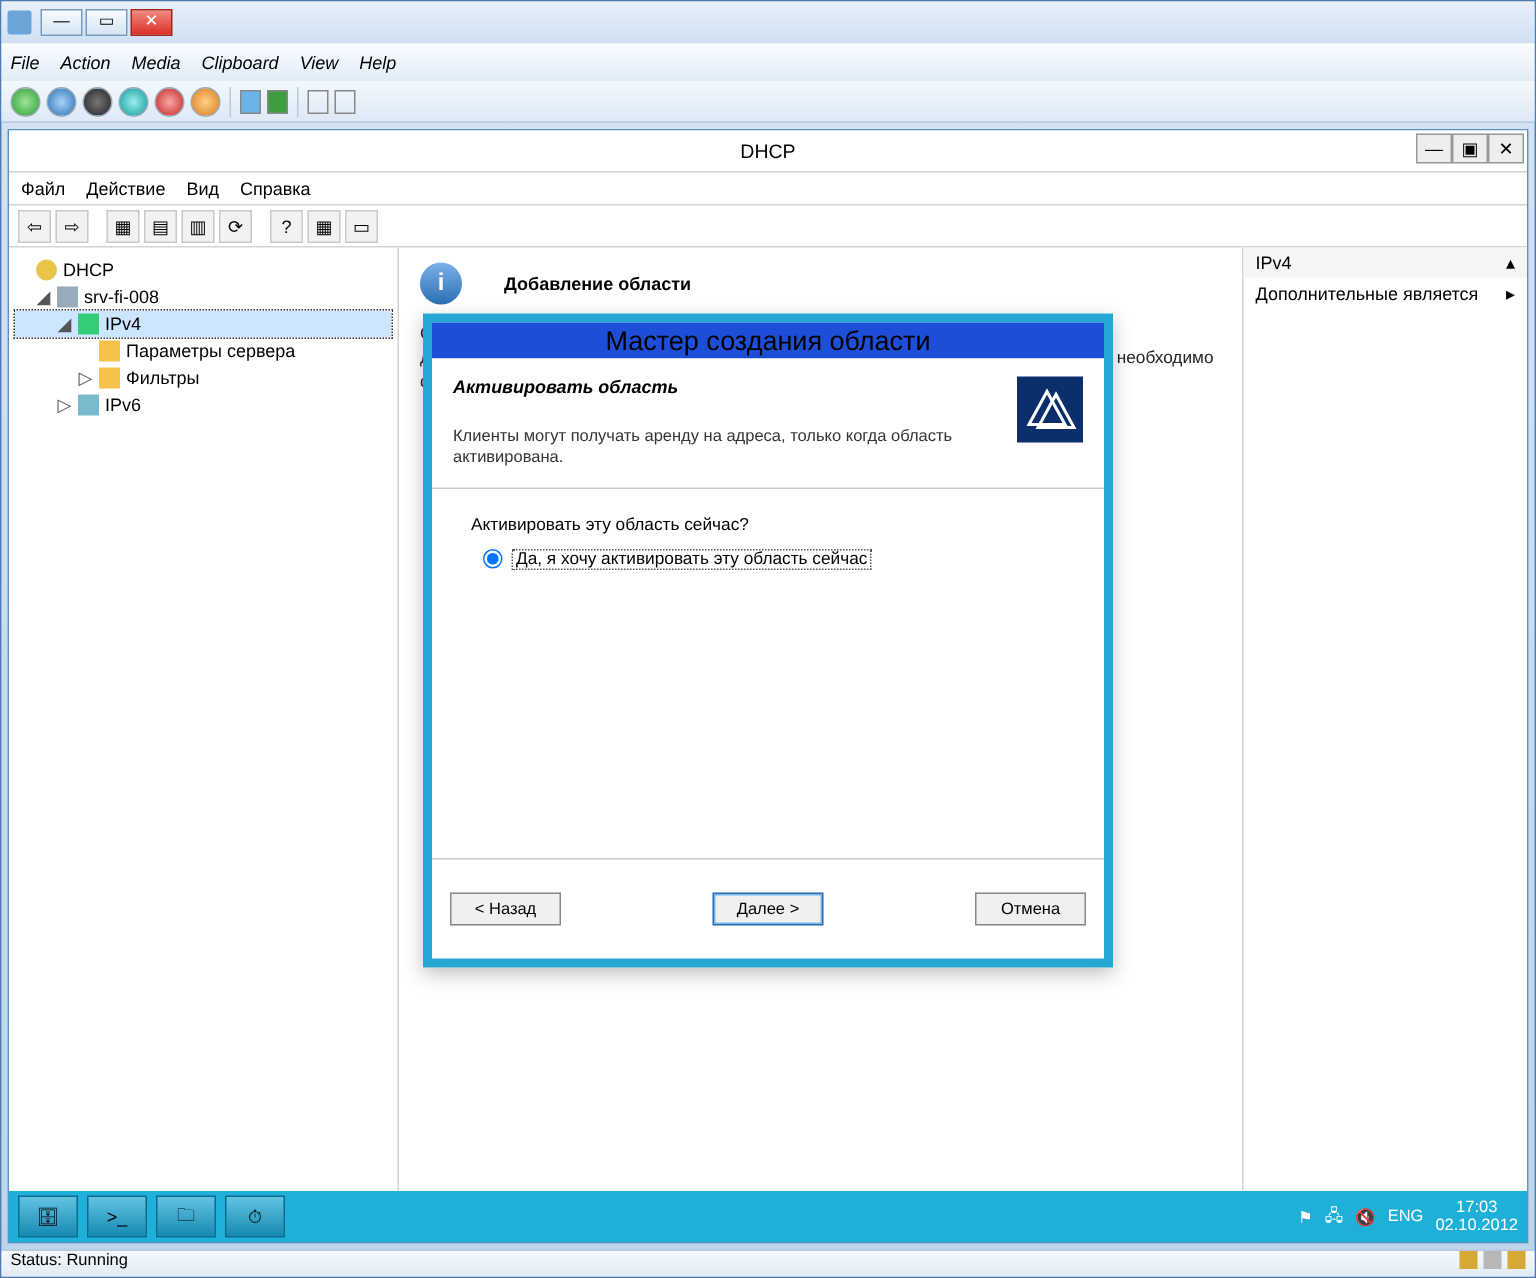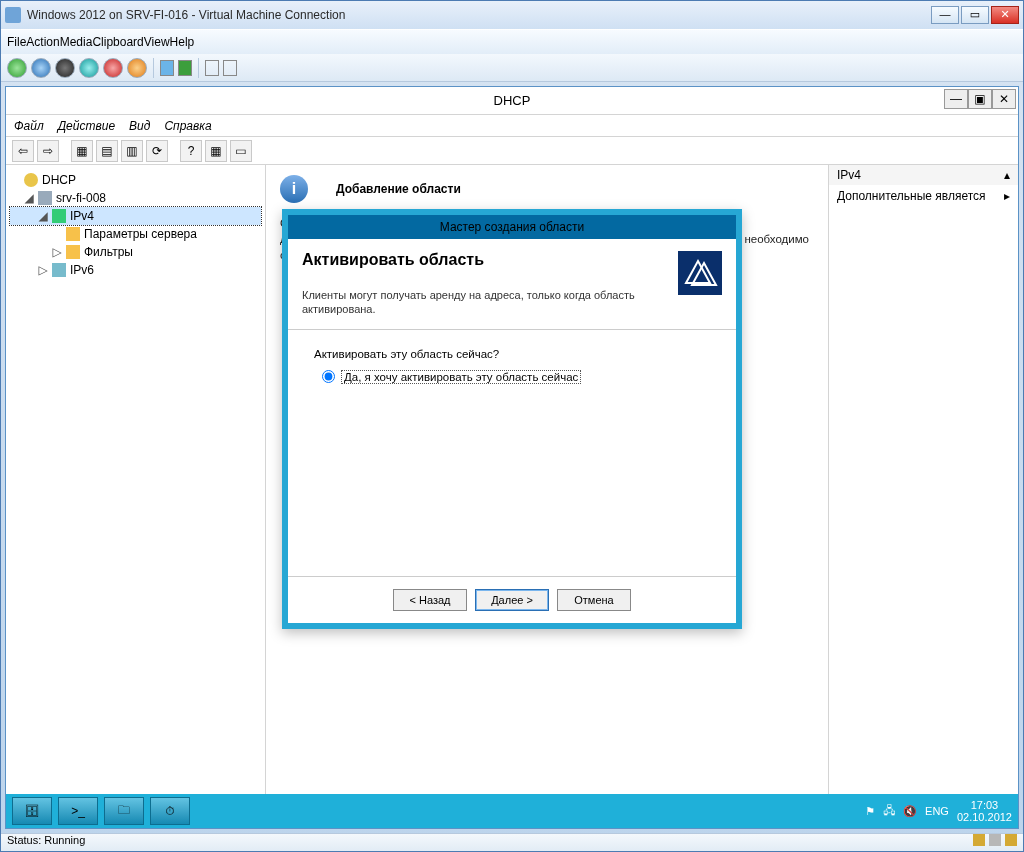--- a/index.html
+++ b/index.html
@@ -7,21 +7,21 @@
 
 
 .win7-chrome { width: 1024px; height: 852px; background: linear-gradient(#d7e4f2,#bcd4ec); border: 1px solid #4c7bb2; display: flex; flex-direction: column; }
 .win7-titlebar { height: 28px; display: flex; align-items: center; padding: 0 4px; background: linear-gradient(#e8f0fa,#cfe0f3); }
 .win7-titlebar .icon { width: 16px; height: 16px; background: #6fa4d8; margin-right: 6px; border-radius: 2px; }
 .win7-title { color: #2a2a2a; flex: 1; font-size: 12px; }
 .win7-ctrls { display: flex; gap: 2px; }
 .win7-ctrls div { width: 28px; height: 18px; border: 1px solid #7a9cc1; background: linear-gradient(#f6fbff,#d5e5f4); text-align: center; line-height: 14px; font-size: 11px; cursor: pointer; }
 .win7-ctrls .close { background: linear-gradient(#f28b82,#d93025); color: #fff; border-color: #a52318; }
 
-.win7-menu { height: 22px; background: linear-gradient(#f7fbff,#e2edf8); border-top: 1px solid #fff; display: flex; align-items: center; padding: 12px 6px; font-size: 12px; }
+.win7-menu { height: 22px; background: linear-gradient(#f7fbff,#e2edf8); border-top: 1px solid #fff; display: flex; align-items: center; padding: 12px 6px; gap: 14px; font-size: 12px; font-style: italic; }
 .win7-menu span { cursor: pointer; }
 
 .vm-toolbar { height: 28px; background: linear-gradient(#f3f8fd,#dde9f5); display: flex; align-items: center; gap: 4px; padding: 0 6px; border-bottom: 1px solid #b6c9de; }
 .vm-toolbar .tbtn { width: 20px; height: 20px; border-radius: 10px; border: 1px solid #9ab; display: inline-block; cursor: pointer; }
 .tbtn.green{background:radial-gradient(#9be49b,#2f9e2f);}
 .tbtn.blue{background:radial-gradient(#a7d3f7,#2a6fb4);}
 .tbtn.black{background:radial-gradient(#777,#222);}
 .tbtn.teal{background:radial-gradient(#9ee,#199);}
 .tbtn.red{background:radial-gradient(#f7a7a7,#c62323);}
 .tbtn.orange{background:radial-gradient(#fbd08a,#e07b16);}
@@ -29,21 +29,21 @@
 .vm-toolbar .rect{width:14px;height:16px;border:1px solid #888;}
 
 
 .inner { flex:1; margin:4px; background:#fff; border:1px solid #5b92c6; display:flex; flex-direction:column; position:relative; }
 .inner-title { height:28px; background:#fff; display:flex; align-items:center; justify-content:center; border-bottom:1px solid #d4d4d4; position:relative; }
 .inner-title span{font-size:13px;}
 .inner-ctrls{position:absolute;right:2px;top:2px;display:flex;gap:0;}
 .inner-ctrls div{width:24px;height:20px;border:1px solid #999;background:#eee;line-height:18px;text-align:center;font-size:12px;cursor:pointer;}
 
 .inner-menu{height:22px;display:flex;align-items:center;gap:14px;padding:0 8px;border-bottom:1px solid #d4d4d4;font-size:12px;}
-.inner-menu span{cursor:pointer;font-style:italic;}
+.inner-menu span{cursor:pointer;}
 
 .inner-toolbar{height:28px;display:flex;align-items:center;padding:0 6px;gap:3px;border-bottom:1px solid #d4d4d4;}
 .itb{width:22px;height:22px;border:1px solid #c9c9c9;background:#f2f2f2;cursor:pointer;display:flex;align-items:center;justify-content:center;font-size:12px;}
 .itb.sep{border:none;width:6px;background:none;}
 
 .panes{flex:1;display:flex;min-height:0;}
 .tree{width:260px;border-right:1px solid #d4d4d4;padding:6px 4px;font-size:12px;overflow:auto;}
 .tree .row{display:flex;align-items:center;gap:4px;height:18px;cursor:pointer;white-space:nowrap;}
 .tree .exp{width:10px;text-align:center;color:#555;}
 .tree .ic{width:14px;height:14px;display:inline-block;}
@@ -60,51 +60,50 @@
 .head b{font-size:12px;margin-left:16px;}
 .desc{font-size:11.5px;color:#222;line-height:1.4;max-width:540px;}
 
 .actions{width:190px;border-left:1px solid #d4d4d4;font-size:12px;}
 .actions .hdr{background:#eef3f8;padding:4px 8px;font-weight:normal;border-bottom:1px solid #d4d4d4;}
 .actions .sub{background:#f5f5f5;padding:3px 8px;display:flex;justify-content:space-between;align-items:center;cursor:pointer;}
 .actions .item{padding:4px 8px;display:flex;justify-content:space-between;align-items:center;cursor:pointer;}
 
 
 .wizard{position:absolute;left:16px;top:44px;width:460px;background:#fff;border:6px solid #26a7d4;box-shadow:0 4px 12px rgba(0,0,0,.25);}
-.wiz-title{height:24px;background:#0369a1;color:#000;text-align:center;line-height:24px;font-size:12px;}
+.wiz-title{height:24px;background:#1d4ed8;color:#000;text-align:center;line-height:24px;font-size:18px;}
 .wiz-head{background:#fff;padding:12px 14px;display:flex;gap:12px;border-bottom:1px solid #ccc;}
 .wiz-head .txt{flex:1;}
-.wiz-head b{font-size:16px;}
+.wiz-head b{font-size:12px;font-style:italic;}
 .wiz-head .sub{font-size:11px;color:#333;margin-top:19px;line-height:1.3;}
 .wiz-graphic{width:44px;height:44px;background:#0a2f6b;display:flex;align-items:center;justify-content:center;}
 .wiz-graphic svg{display:block;}
 .wiz-body{padding:18px 26px 8px;min-height:246px;font-size:11.5px;}
 .wiz-body .q{margin-bottom:10px;}
 .wiz-body label{display:flex;align-items:center;gap:6px;margin:4px 0 4px 8px;cursor:pointer;}
 .wiz-body label span.dotted{border:1px dotted #555;padding:0 2px;}
-.wiz-foot{border-top:1px solid #ccc;padding:12px 12px;display:flex;justify-content:center;gap:8px;}
+.wiz-foot{border-top:1px solid #ccc;padding:22px 12px;display:flex;justify-content:space-between;gap:8px;}
 .wiz-foot button{min-width:74px;height:22px;font-size:11px;border:1px solid #888;background:#f0f0f0;cursor:pointer;}
 .wiz-foot button.primary{border:1px solid #2a6fb4;box-shadow:0 0 0 1px #7ab6ee inset;}
 
 
 .taskbar{height:34px;background:#1fb0d9;display:flex;align-items:center;padding:0 6px;gap:6px;}
 .taskbar .tbtn2{width:40px;height:28px;background:linear-gradient(#63c3e2,#1689b2);border:1px solid #0d6d8f;cursor:pointer;display:flex;align-items:center;justify-content:center;}
 .taskbar .sp{flex:1;}
 .tray{display:flex;align-items:center;gap:8px;color:#fff;font-size:11px;}
 .tray .clk{text-align:center;line-height:1.1;}
 .statusbar{height:18px;background:linear-gradient(#f4f8fc,#e2ecf5);border-top:1px solid #b6c9de;font-size:11px;padding:0 6px;display:flex;align-items:flex-start;}
 .lock{width:12px;height:12px;background:#d4a934;display:inline-block;margin-left:4px;}
 </style>
 </head>
 <body>
 
 <div class="win7-chrome">
   <div class="win7-titlebar">
     <div class="icon"></div>
-    <div class="win7-title">Windows 2012 on SRV-FI-016 - Virtual Machine Connection</div>
     <div class="win7-ctrls">
       <div>—</div>
       <div>▭</div>
       <div class="close">✕</div>
     </div>
   </div>
   <div class="win7-menu">
     <span>File</span>
     <span>Action</span>
     <span>Media</span>

